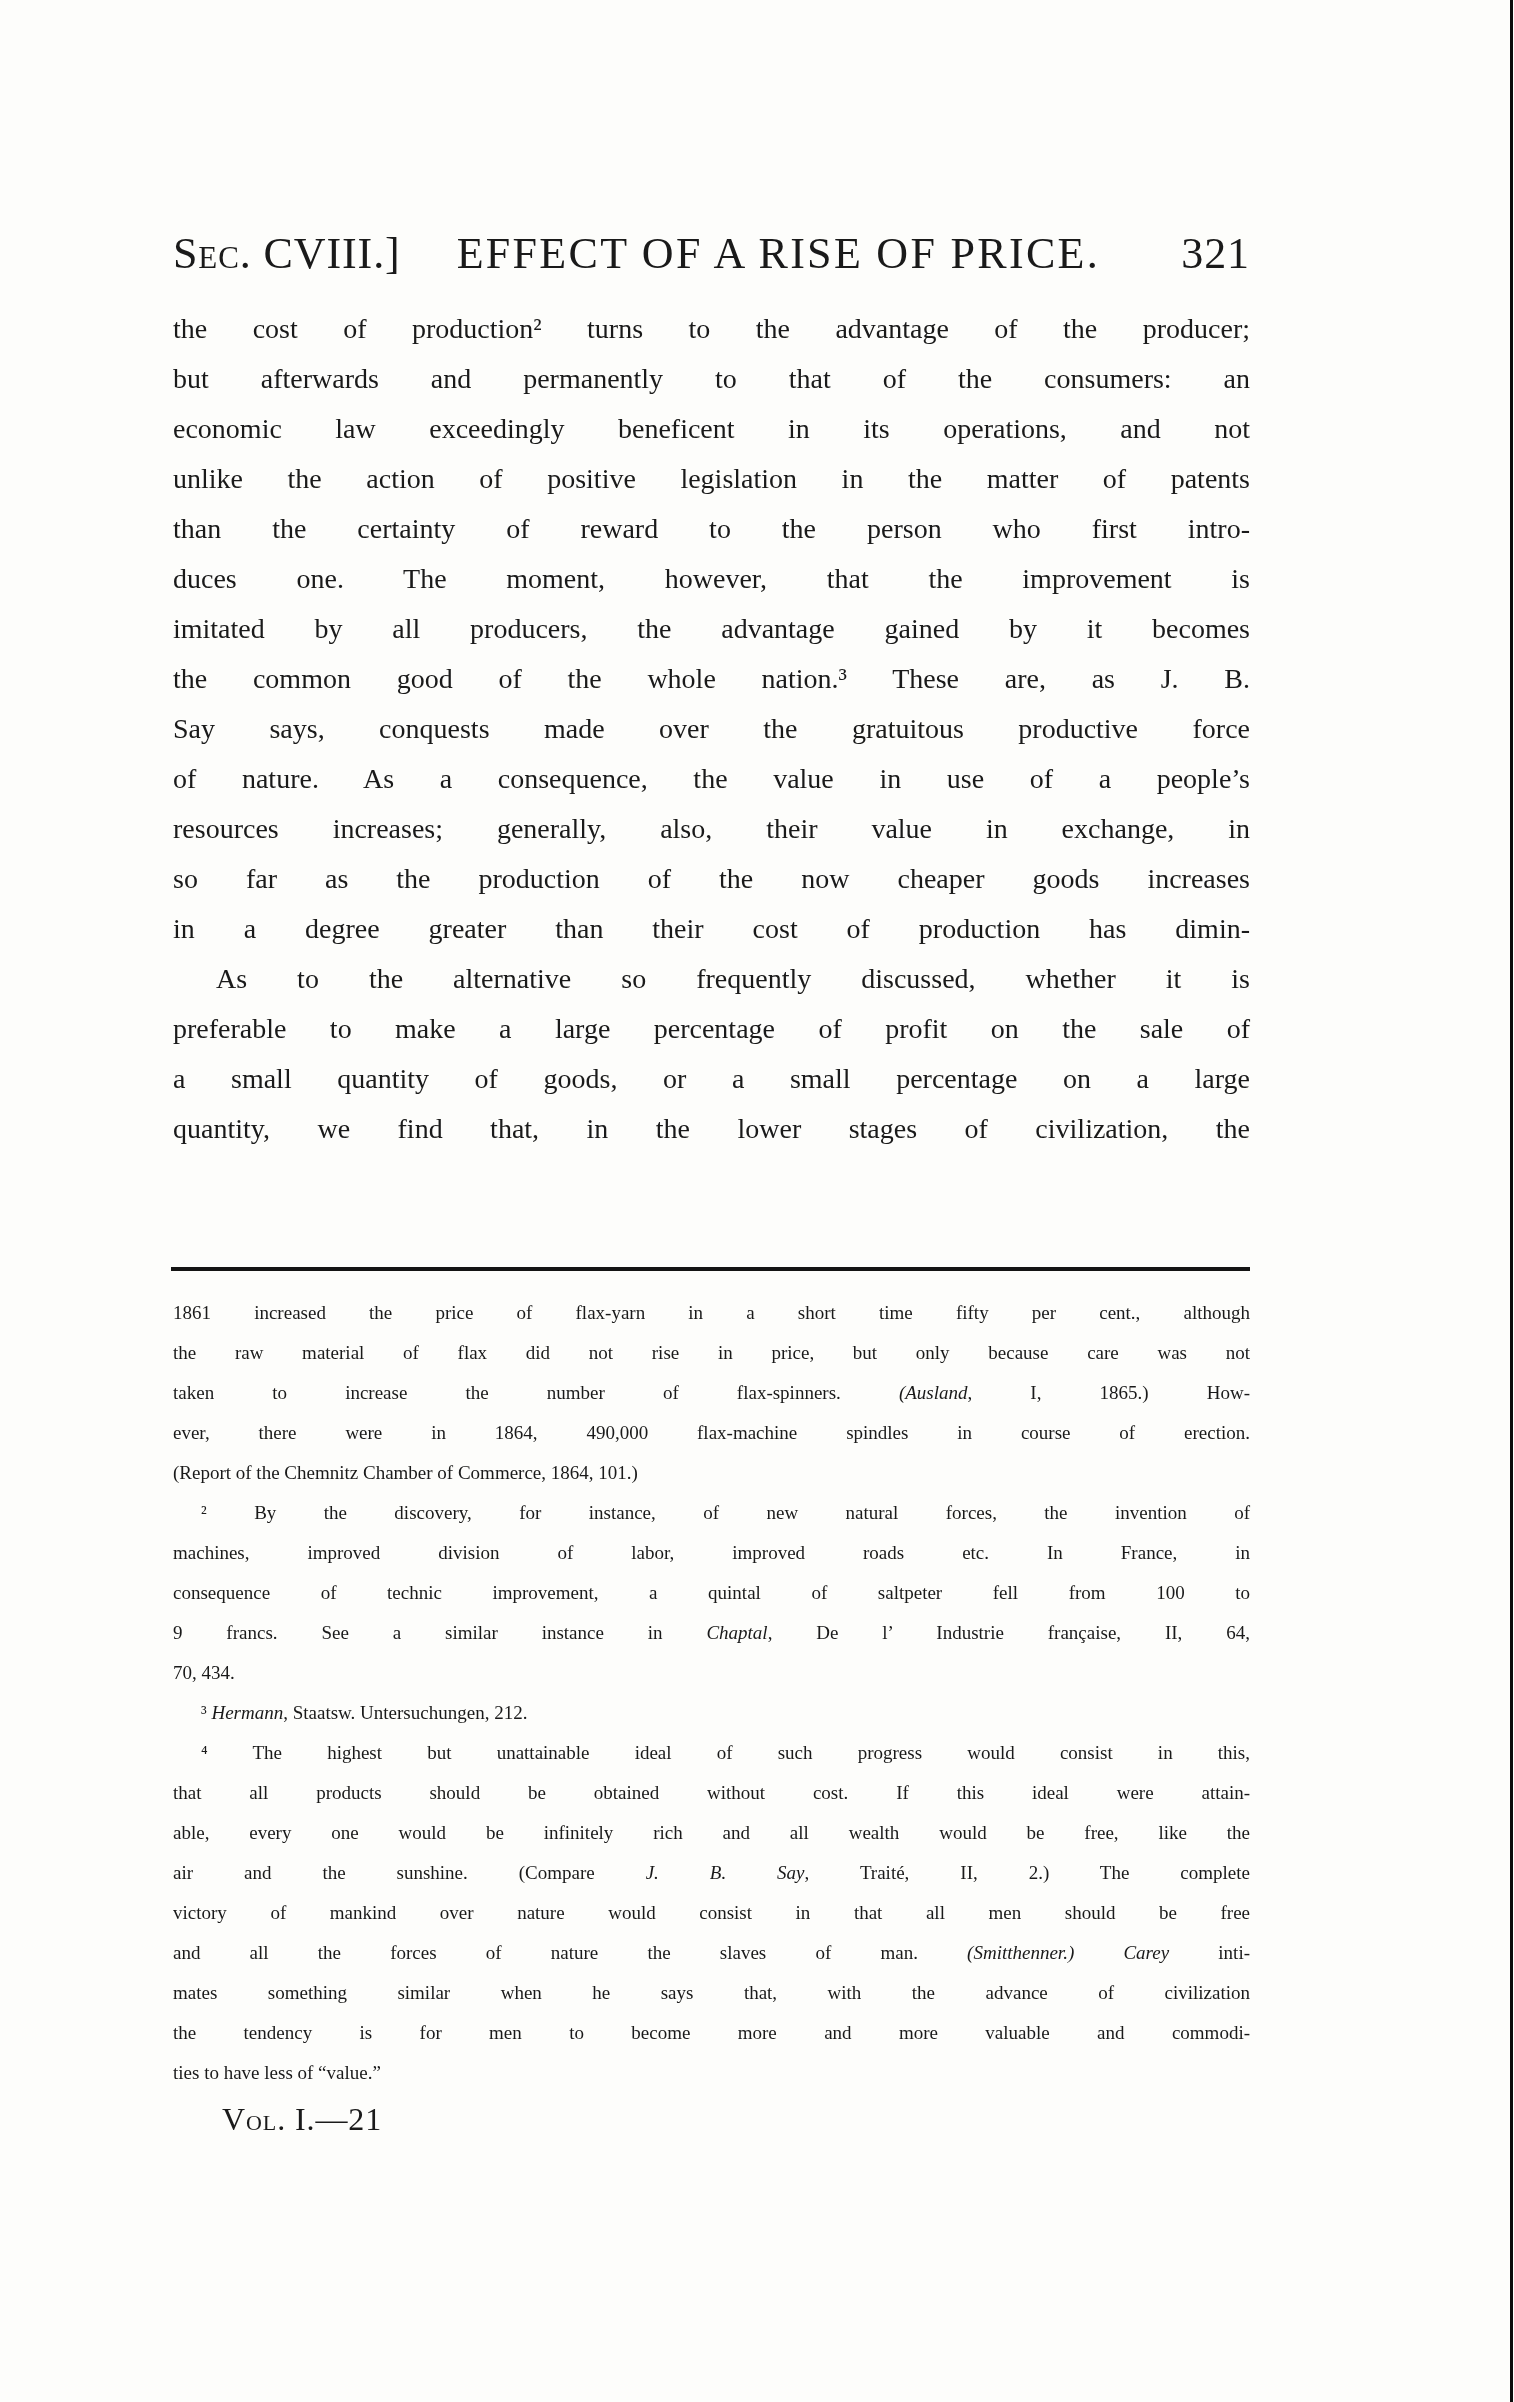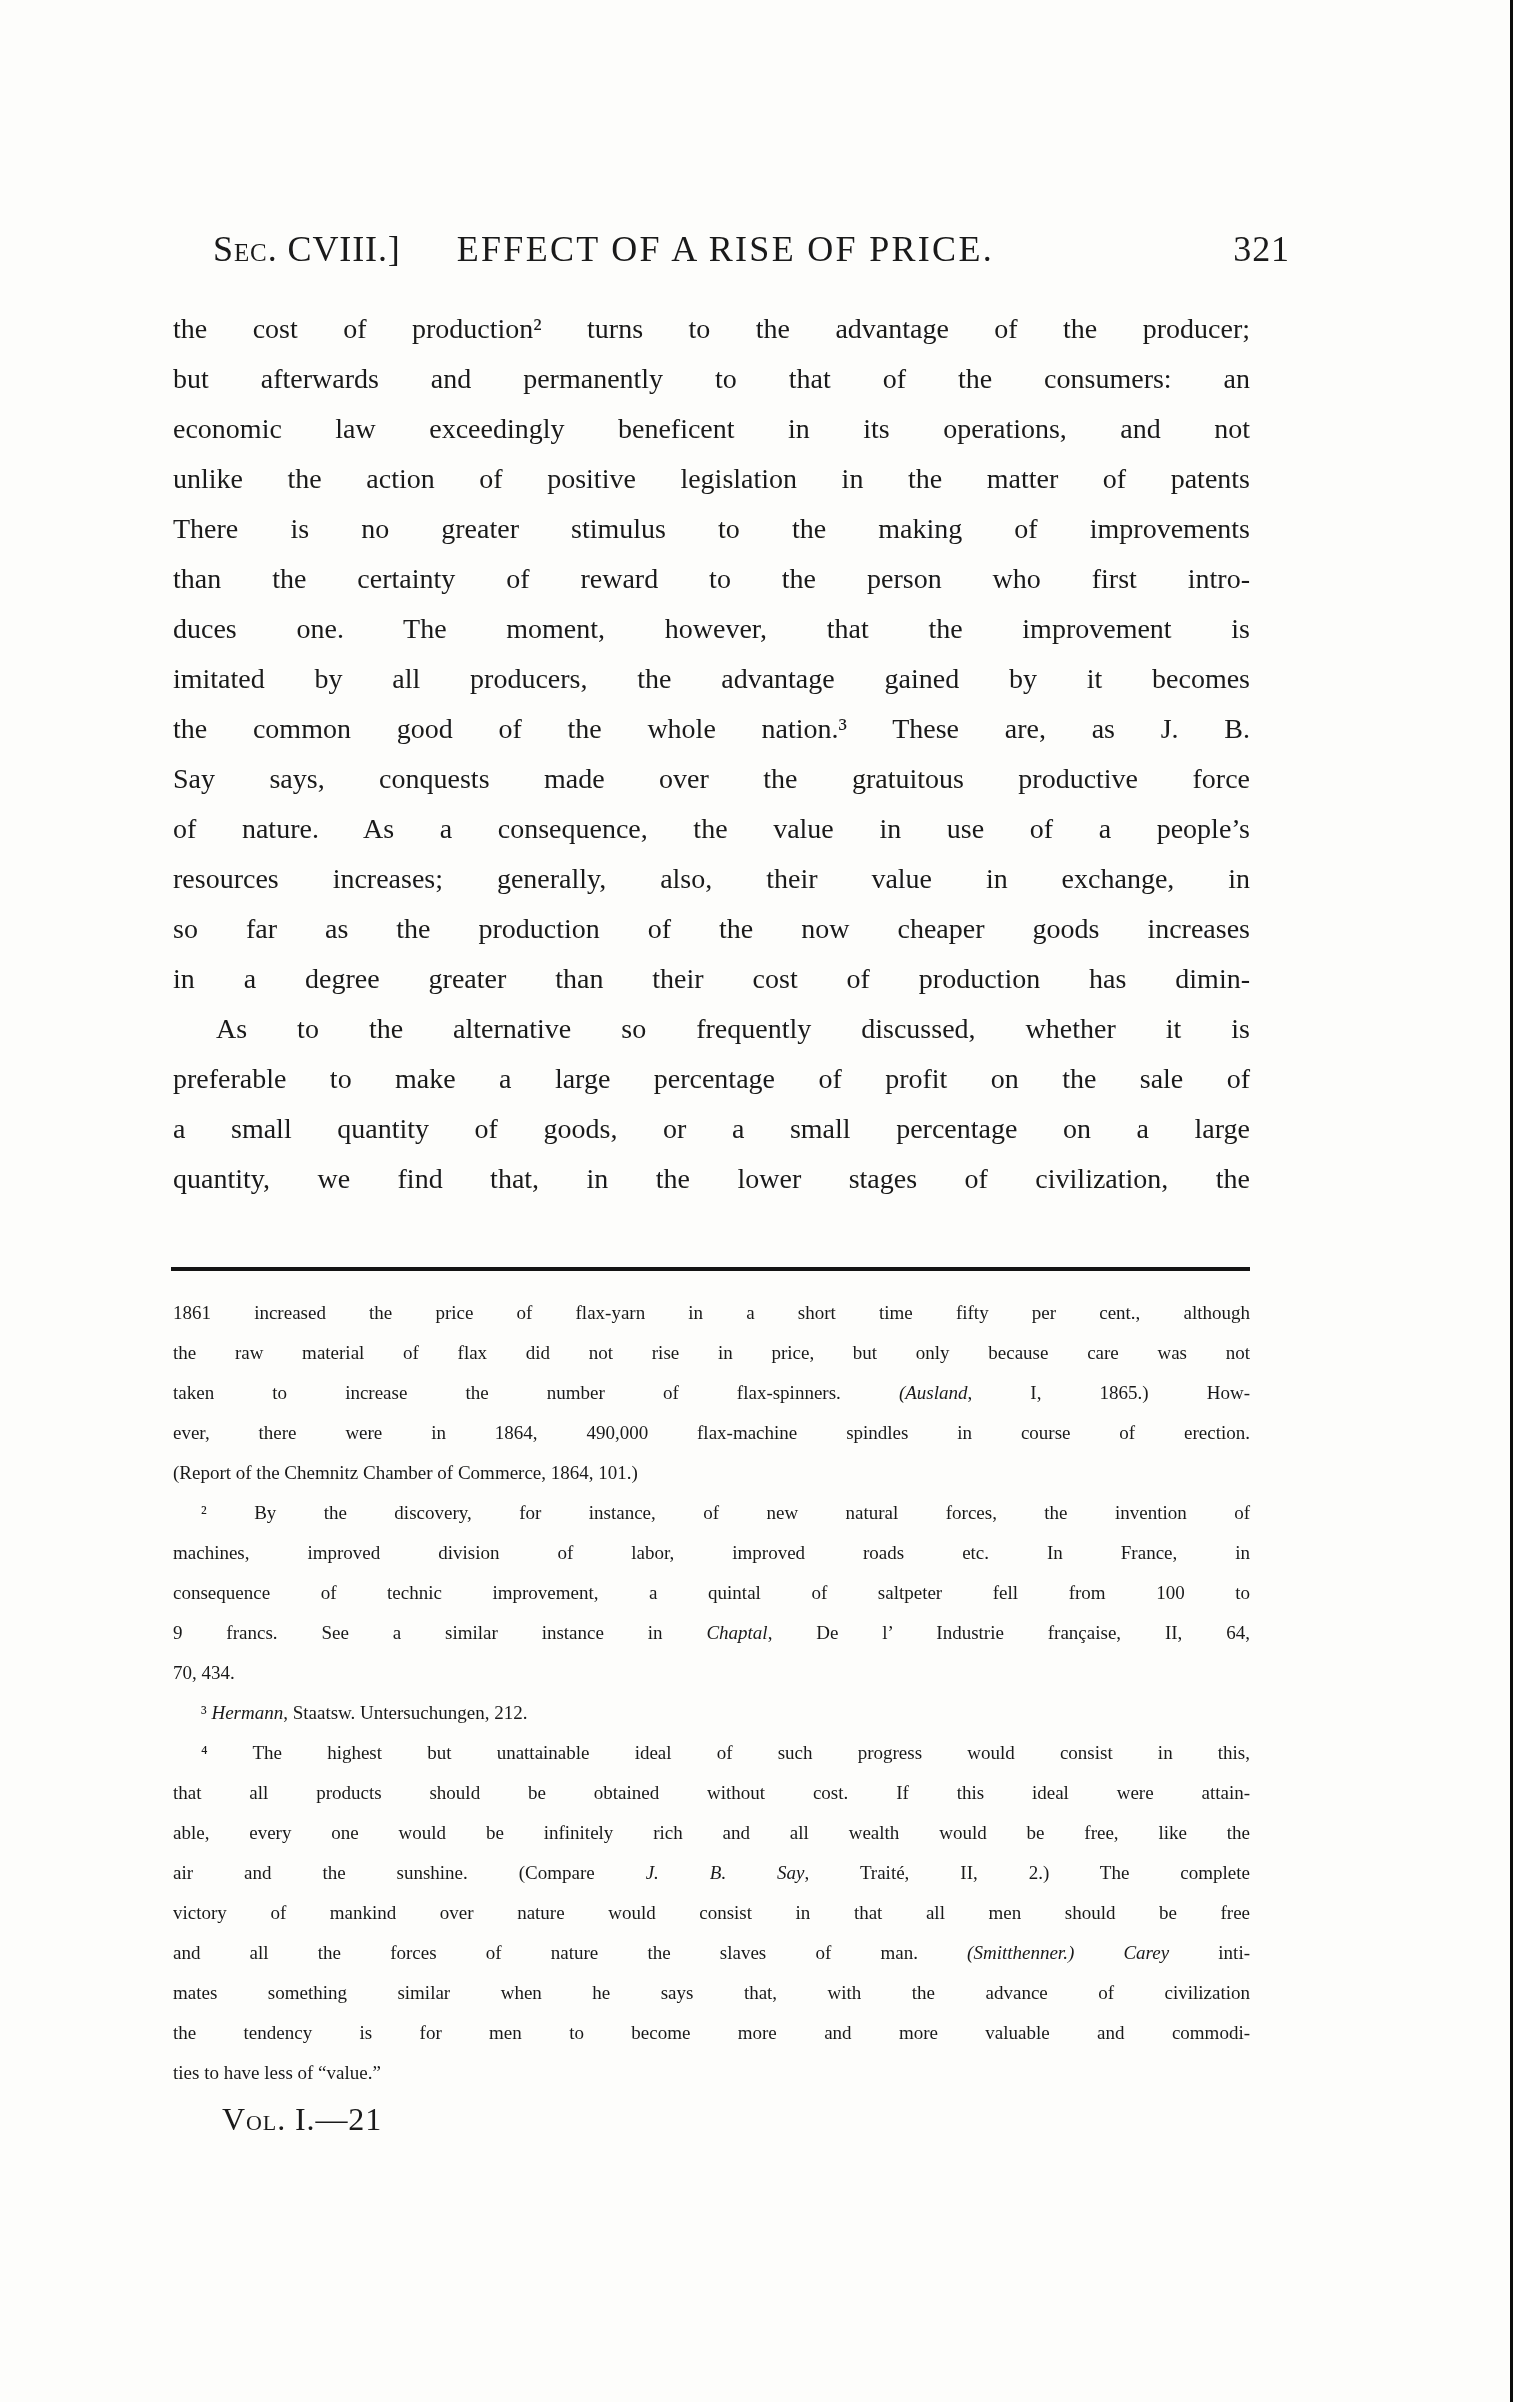--- a/index.html
+++ b/index.html
@@ -12,21 +12,21 @@
     font-family:"Liberation Serif","DejaVu Serif",serif;
     overflow:hidden;
   }
   .edge-line {
     position:absolute; top:0; right:1.9px; width:2.8px; height:2402px;
     background:#0b0b0b;
   }
   .header {
     position:absolute; left:173px; top:228px; width:1077px;
     display:flex; align-items:baseline;
-    font-size:36px; white-space:nowrap;margin-left:40px;
+    font-size:44px; white-space:nowrap;
   }
   .header .section { font-variant:small-caps; letter-spacing:0.9px; }
   .header .title   { margin-left:56px; letter-spacing:2.3px; }
   .header .pagenum { margin-left:auto; letter-spacing:0.9px; }
 
   .body-text {
     position:absolute; left:173px; top:304px; width:1077px;
     font-size:28px; line-height:50px;
   }
   .line { text-align:justify; text-align-last:justify; }
@@ -64,21 +64,20 @@
     <span class="title">EFFECT OF A RISE OF PRICE.</span>
     <span class="pagenum">321</span>
   </div>
 
   <div class="body-text">
       <div>
         <div class="line">the cost of production² turns to the advantage of the producer;</div>
         <div class="line">but afterwards and permanently to that of the consumers: an</div>
         <div class="line">economic law exceedingly beneficent in its operations, and not</div>
         <div class="line">unlike the action of positive legislation in the matter of patents</div>
-        <div class="line">There is no greater stimulus to the making of improvements</div>
         <div class="line">than the certainty of reward to the person who first intro-</div>
         <div class="line">duces one. The moment, however, that the improvement is</div>
         <div class="line">imitated by all producers, the advantage gained by it becomes</div>
         <div class="line">the common good of the whole nation.³ These are, as J. B.</div>
         <div class="line">Say says, conquests made over the gratuitous productive force</div>
         <div class="line">of nature. As a consequence, the value in use of a people’s</div>
         <div class="line">resources increases; generally, also, their value in exchange, in</div>
         <div class="line">so far as the production of the now cheaper goods increases</div>
         <div class="line">in a degree greater than their cost of production has dimin-</div>
       </div>

